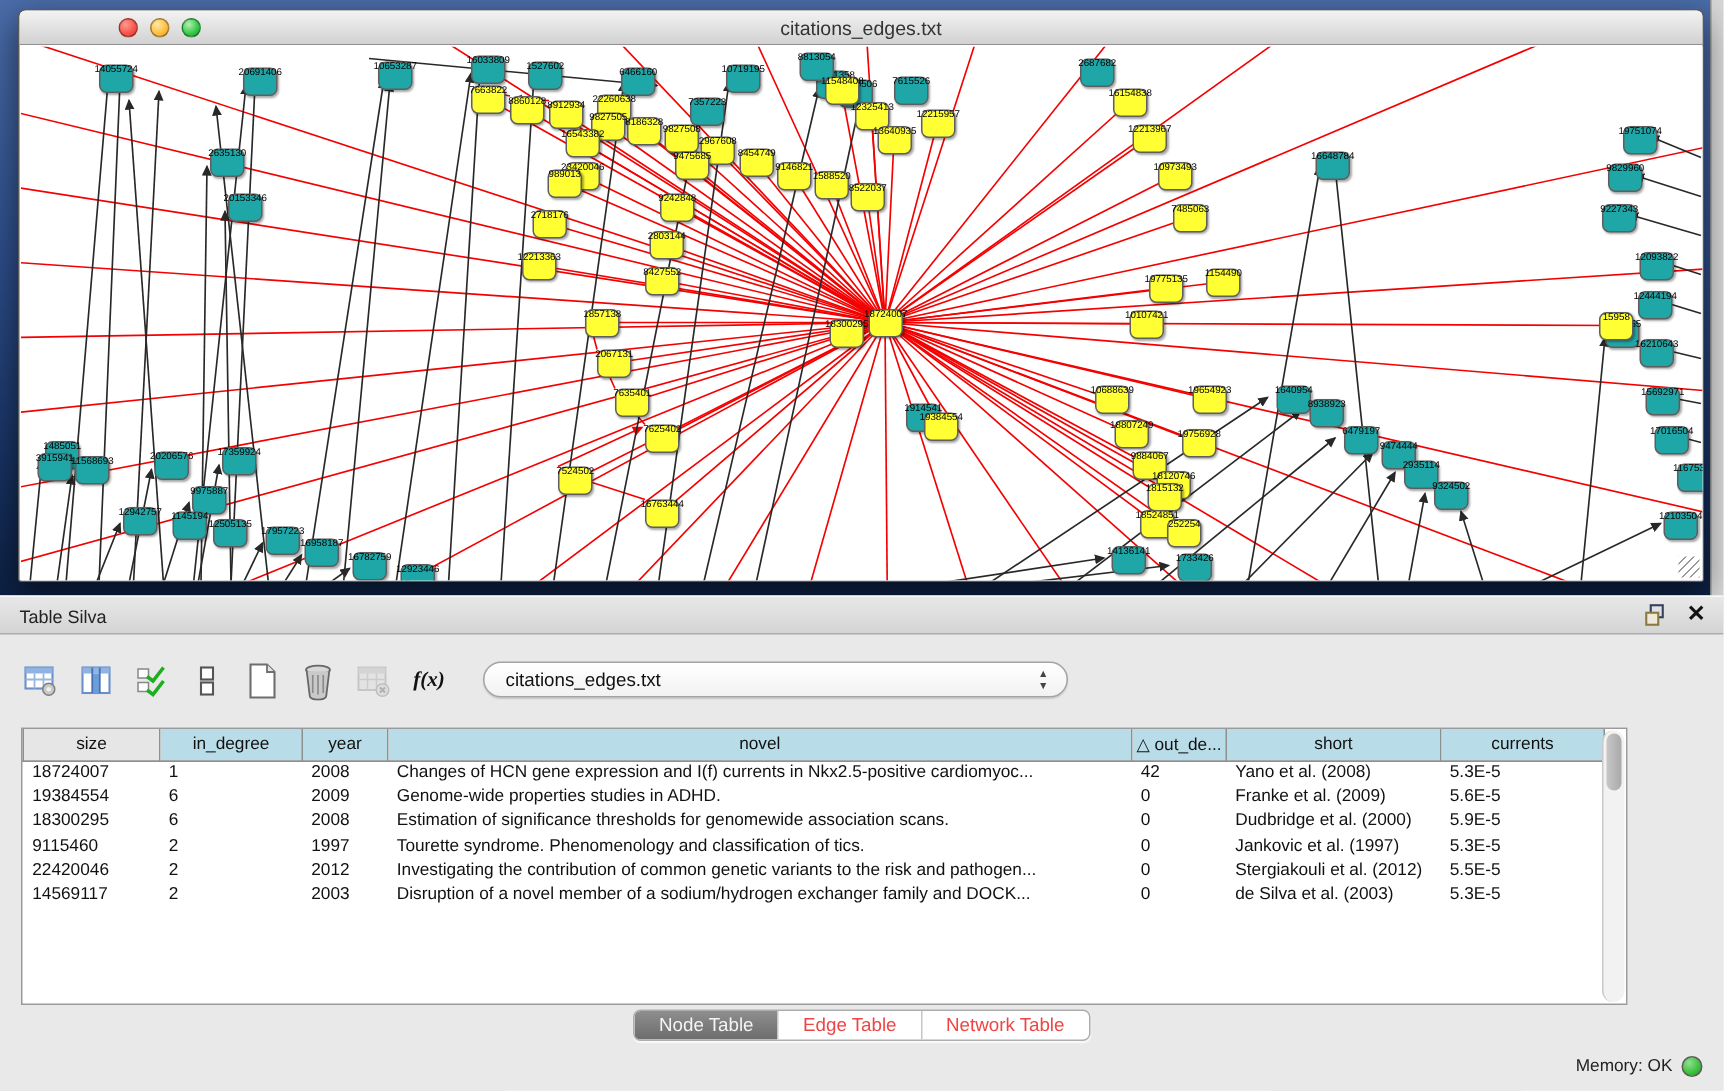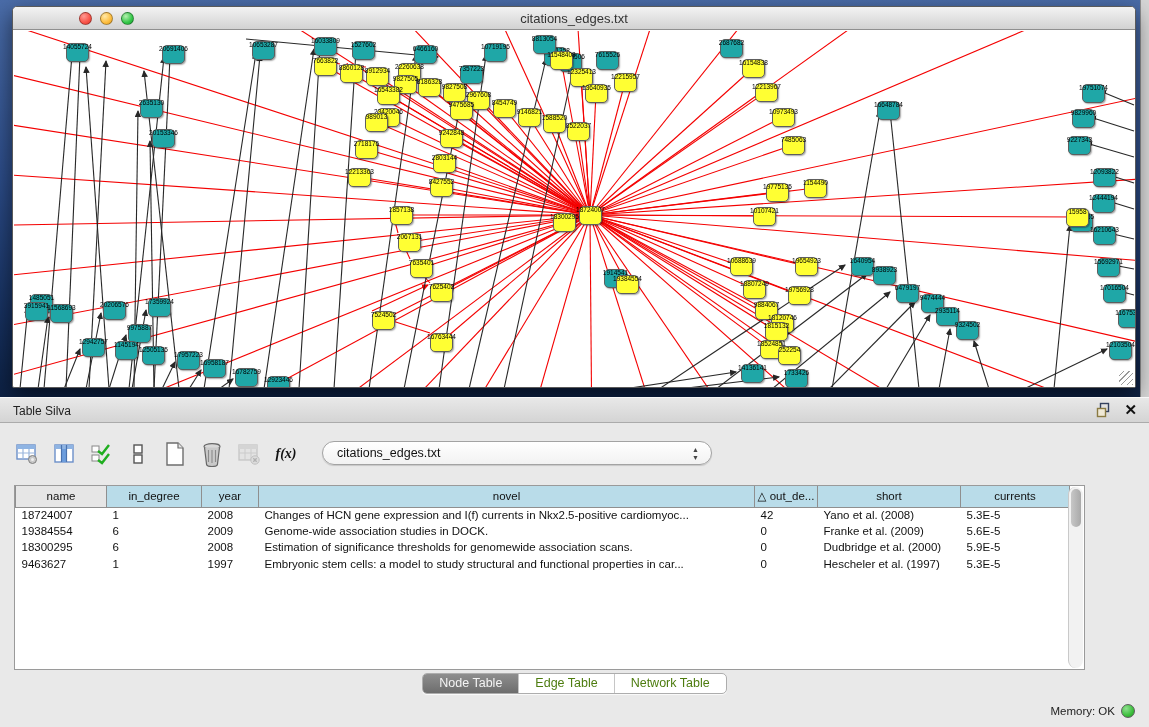--- a/index.html
+++ b/index.html
@@ -54,21 +54,21 @@
   table.dt th { height:21px; font-weight:normal; text-align:center; border:1px solid #8f8f8f; border-top:none; overflow:hidden; white-space:nowrap; }
   table.dt th.blue { background:#b9dce9; }
   table.dt th.gray { background:#e6e6e6; }
   table.dt td { height:16.2px; padding:0 4px 0 6px; overflow:hidden; white-space:nowrap; text-overflow:clip; border:none; }
   .vscroll { position:absolute; right:1px; top:1px; width:15px; height:181px; background:#f2f2f2; border-left:1px solid #c9c9c9; border-radius:8px; }
   .vscroll .thumb { position:absolute; left:2px; top:2px; width:10px; height:38px; background:linear-gradient(90deg,#c7c7c7,#a9a9a9); border-radius:6px; }
 
   .tabbar { position:absolute; left:0; top:276px; width:1149px; height:26px; display:flex; justify-content:center; }
   .seg { display:flex; height:21px; border:1px solid #adadad; border-radius:5px; overflow:hidden; background:#fff;
     box-shadow:0 1px 1px rgba(255,255,255,.8); font-size:12.5px; }
-  .seg .s { padding:2px 16px 0 16px; color:#4d7c0f; border-right:1px solid #c6c6c6; }
+  .seg .s { padding:2px 16px 0 16px; color:#ef4444; border-right:1px solid #c6c6c6; }
   .seg .s:last-child { border-right:none; }
   .seg .s.active { background:linear-gradient(#8e8e8e,#6d6d6d); color:#f4f4f4; }
 
   .statusbar { position:absolute; left:0; top:302px; width:1149px; height:28px; }
   .mem { position:absolute; right:14px; top:5px; display:flex; align-items:center; gap:6px; font-size:11.5px; color:#222; }
   .memdot { width:14px; height:14px; border-radius:50%; border:1px solid #5d5d5d;
     background:radial-gradient(circle at 35% 30%, #8fe08f, #3cbf3c 60%, #249324); }
 </style>
 </head>
 <body>
@@ -627,21 +627,21 @@
           <col style="width:91px">
             <col style="width:95px">
             <col style="width:57px">
             <col style="width:496px">
           <col style="width:63px">
             <col style="width:143px">
             <col style="width:109px">
         </colgroup>
         <thead id="dtHead">
             <tr>
-              <th class="gray">name</th>
+              <th class="gray">size</th>
               <th class="blue">in_degree</th>
               <th class="blue">year</th>
               <th class="blue">novel</th>
               <th class="blue">△ out_de...</th>
               <th class="blue">short</th>
               <th class="blue">currents</th>
             </tr>
           </thead>
         <tbody id="dtBody">
             <tr>
@@ -650,41 +650,59 @@
               <td>2008</td>
               <td>Changes of HCN gene expression and I(f) currents in Nkx2.5-positive cardiomyoc...</td>
               <td>42</td>
               <td>Yano et al. (2008)</td>
               <td>5.3E-5</td>
             </tr>
             <tr>
               <td>19384554</td>
               <td>6</td>
               <td>2009</td>
-              <td>Genome-wide association studies in DOCK.</td>
+              <td>Genome-wide properties studies in ADHD.</td>
               <td>0</td>
               <td>Franke et al. (2009)</td>
               <td>5.6E-5</td>
             </tr>
             <tr>
               <td>18300295</td>
               <td>6</td>
               <td>2008</td>
               <td>Estimation of significance thresholds for genomewide association scans.</td>
               <td>0</td>
               <td>Dudbridge et al. (2000)</td>
               <td>5.9E-5</td>
             </tr>
             <tr>
-              <td>9463627</td>
-              <td>1</td>
+              <td>9115460</td>
+              <td>2</td>
               <td>1997</td>
-              <td>Embryonic stem cells: a model to study structural and functional properties in car...</td>
+              <td>Tourette syndrome. Phenomenology and classification of tics.</td>
               <td>0</td>
-              <td>Hescheler et al. (1997)</td>
+              <td>Jankovic et al. (1997)</td>
+              <td>5.3E-5</td>
+            </tr>
+            <tr>
+              <td>22420046</td>
+              <td>2</td>
+              <td>2012</td>
+              <td>Investigating the contribution of common genetic variants to the risk and pathogen...</td>
+              <td>0</td>
+              <td>Stergiakouli et al. (2012)</td>
+              <td>5.5E-5</td>
+            </tr>
+            <tr>
+              <td>14569117</td>
+              <td>2</td>
+              <td>2003</td>
+              <td>Disruption of a novel member of a sodium/hydrogen exchanger family and DOCK...</td>
+              <td>0</td>
+              <td>de Silva et al. (2003)</td>
               <td>5.3E-5</td>
             </tr>
           </tbody>
       </table>
       <div class="vscroll">
           <div class="thumb"></div>
         </div>
     </div>
 
     <div class="tabbar">

